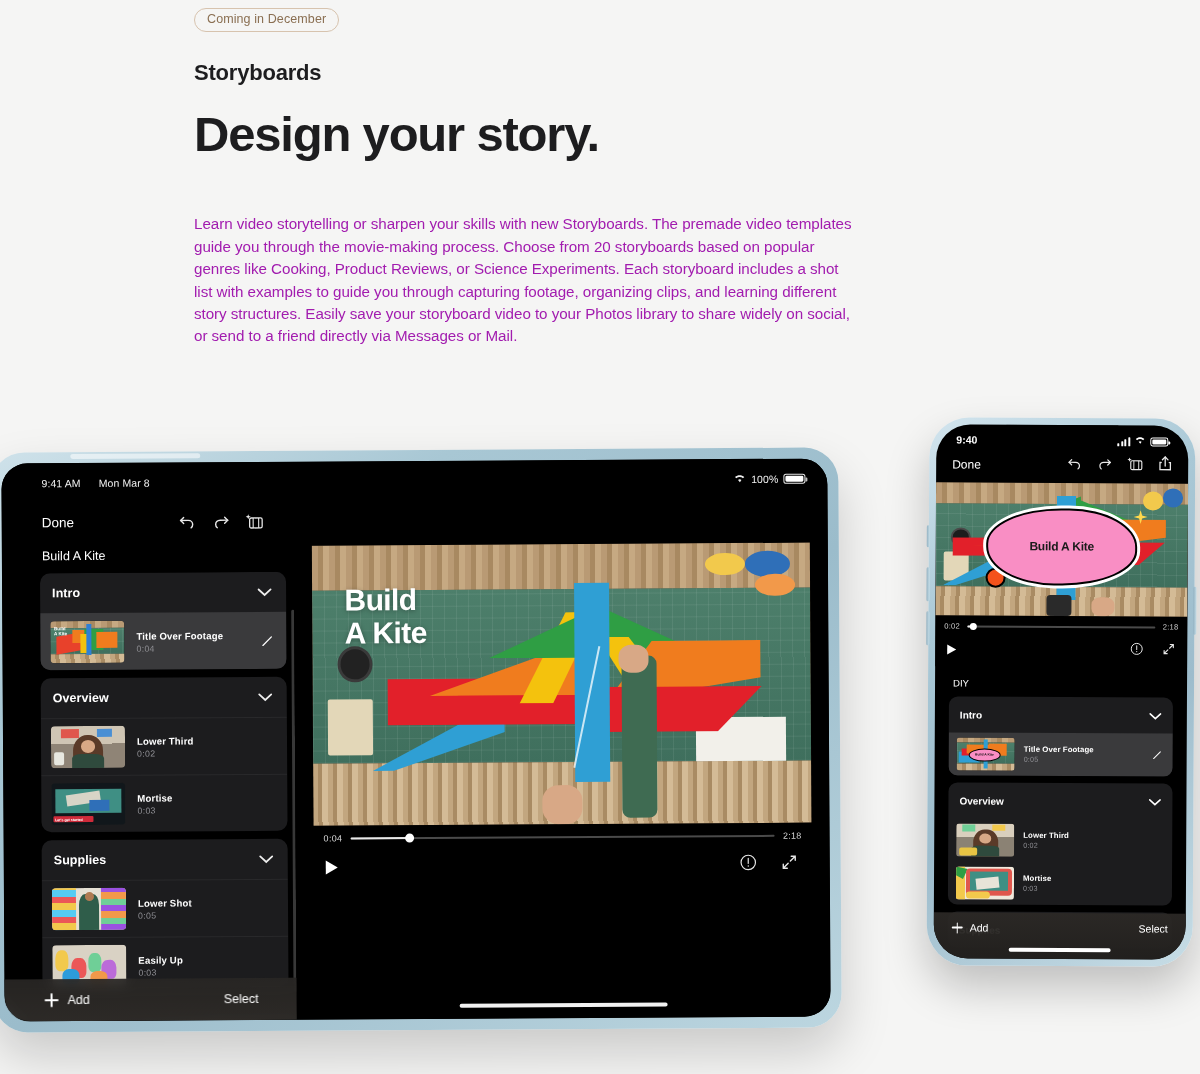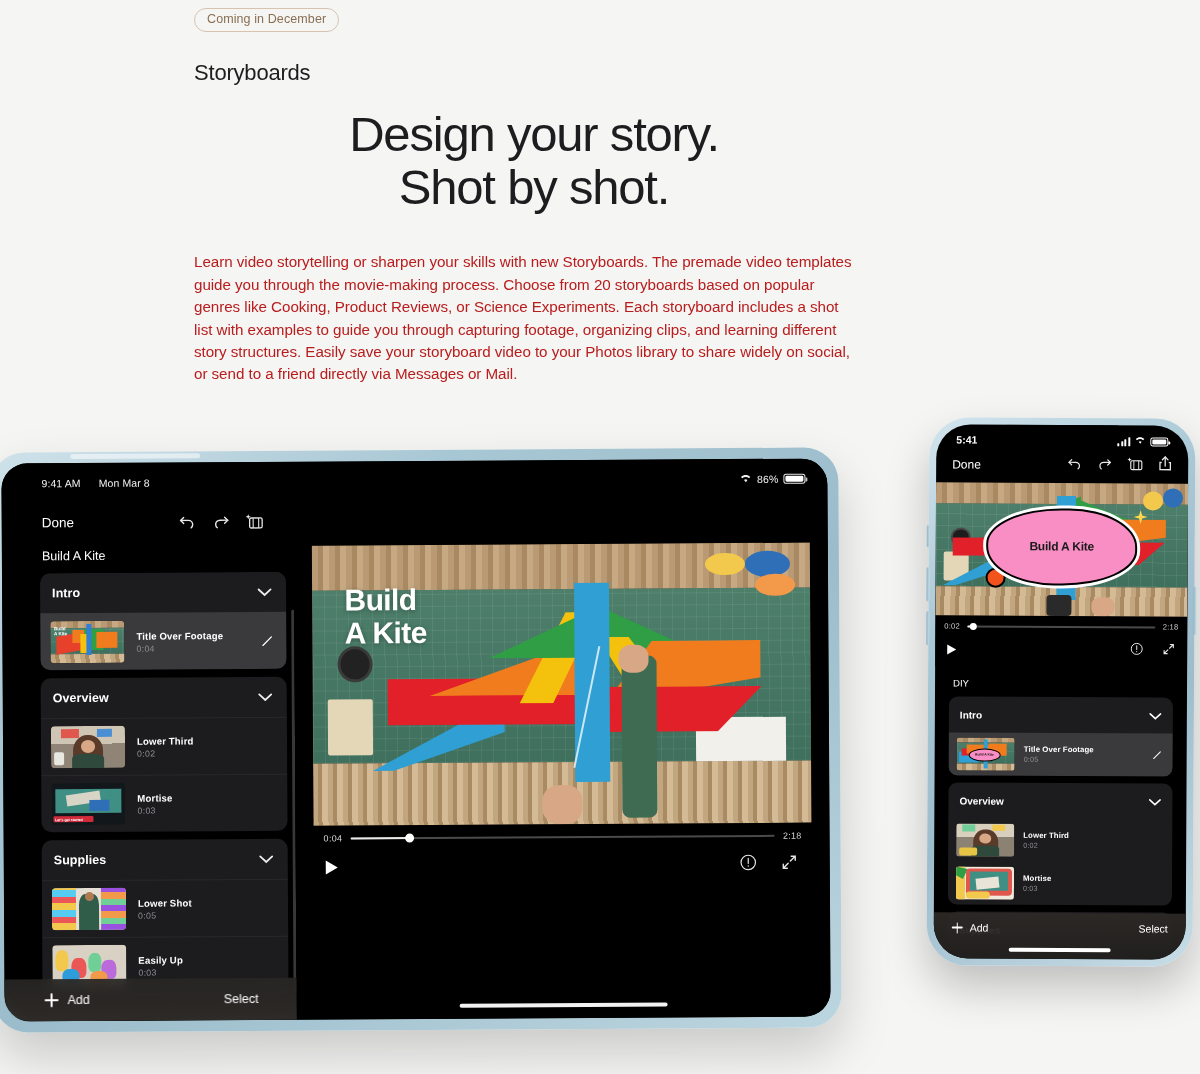--- a/index.html
+++ b/index.html
@@ -23,41 +23,40 @@
     color: #8a6f52;
     font-size: 12.5px;
     letter-spacing: .1px;
     line-height: 1;
     background: transparent;
   }
 
   .eyebrow {
     margin-top: 28px;
     font-size: 22px;
-    font-weight: 400;
+    font-weight: 700;
     color: #1d1d1f;
     letter-spacing: -0.2px;
   }
 
   .headline {
     margin-top: 22px;
     font-size: 49px;
     line-height: 1.1;
-    font-weight: 400;
+    font-weight: 700;
     color: #1d1d1f;
     letter-spacing: -1.2px;
-    text-align: center;
   }
 
   .body-copy {
-    margin-top: 36px;
+    margin-top: 52px;
     width: 662px;
     font-size: 15.2px;
     line-height: 22.4px;
-    color: #b91c1c;
+    color: #a21caf;
     letter-spacing: -0.05px;
   }
 
   
   .ipad {
     position: absolute;
     left: -8px; top: 450px;
     width: 848px; height: 580px;
     background: linear-gradient(150deg,#cfe2ea 0%,#a8c7d4 25%,#9bbccb 55%,#bcd6e0 100%);
     border-radius: 34px;
@@ -299,40 +298,39 @@
   .dot-o { position:absolute; left:20%; top:64%; width:20px;height:20px;border-radius:50%;background:#f4521b;border:2px solid #000;z-index:6; }
 </style>
 </head>
 <body>
 
 <div class="copy-wrap">
   <div class="badge">Coming in December</div>
   <div class="eyebrow">Storyboards</div>
   <h1 class="headline">
     <span>Design your story.</span><br>
-    <span>Shot by shot.</span>
   </h1>
   <p class="body-copy">Learn video storytelling or sharpen your skills with new Storyboards. The premade video templates guide you through the movie-making process. Choose from 20 storyboards based on popular genres like Cooking, Product Reviews, or Science Experiments. Each storyboard includes a shot list with examples to guide you through capturing footage, organizing clips, and learning different story structures. Easily save your storyboard video to your Photos library to share widely on social, or send to a friend directly via Messages or Mail.</p>
 </div>
 
 <div class="ipad">
   <div class="ipad-screen">
 
     <div class="pad-status">
       <div style="display:flex;align-items:center;gap:9px;">
         <span class="time">9:41 AM</span>
         <span>Mon Mar 8</span>
       </div>
       <div class="st-right">
         <span>
           <svg width="13" height="10" viewBox="0 0 13 10">
               <path d="M6.5 9.2 4.6 7c1-.9 2.4-.9 3.4 0zM2.9 5.3 1.6 4c2.7-2.5 6.6-2.5 9.3 0L9.6 5.3c-1.9-1.7-4.8-1.7-6.7 0z" fill="#eee"></path>
             </svg>
         </span>
-        <span>86%</span>
+        <span>100%</span>
         <span class="batt">
             <i></i>
           </span>
       </div>
     </div>
 
     <div class="pad-sidebar">
 
       <div class="pad-toolbar">
         <span class="done">Done</span>
@@ -571,21 +569,21 @@
 <div class="iphone">
   <span class="sbtn" style="left:-2px;top:108px;width:3px;height:22px;"></span>
   <span class="sbtn" style="left:-2px;top:150px;width:3px;height:34px;"></span>
   <span class="sbtn" style="left:-2px;top:194px;width:3px;height:34px;"></span>
   <span class="sbtn" style="right:-2px;top:168px;width:3px;height:48px;"></span>
 
   <div class="iphone-screen">
     <div class="notch"></div>
 
     <div class="ph-status">
-      <span>5:41</span>
+      <span>9:40</span>
       <span class="ph-right">
         <span class="bars">
             <i></i>
             <i></i>
             <i></i>
             <i></i>
           </span>
         <span>
           <svg width="12" height="9" viewBox="0 0 12 9">
               <path d="M6 8.4 4.3 6.4c.9-.8 2.1-.8 3 0zM2.7 4.8 1.5 3.6c2.5-2.3 6-2.3 8.5 0L8.8 4.8c-1.7-1.5-4.4-1.5-6.1 0z" fill="#fff"></path>

